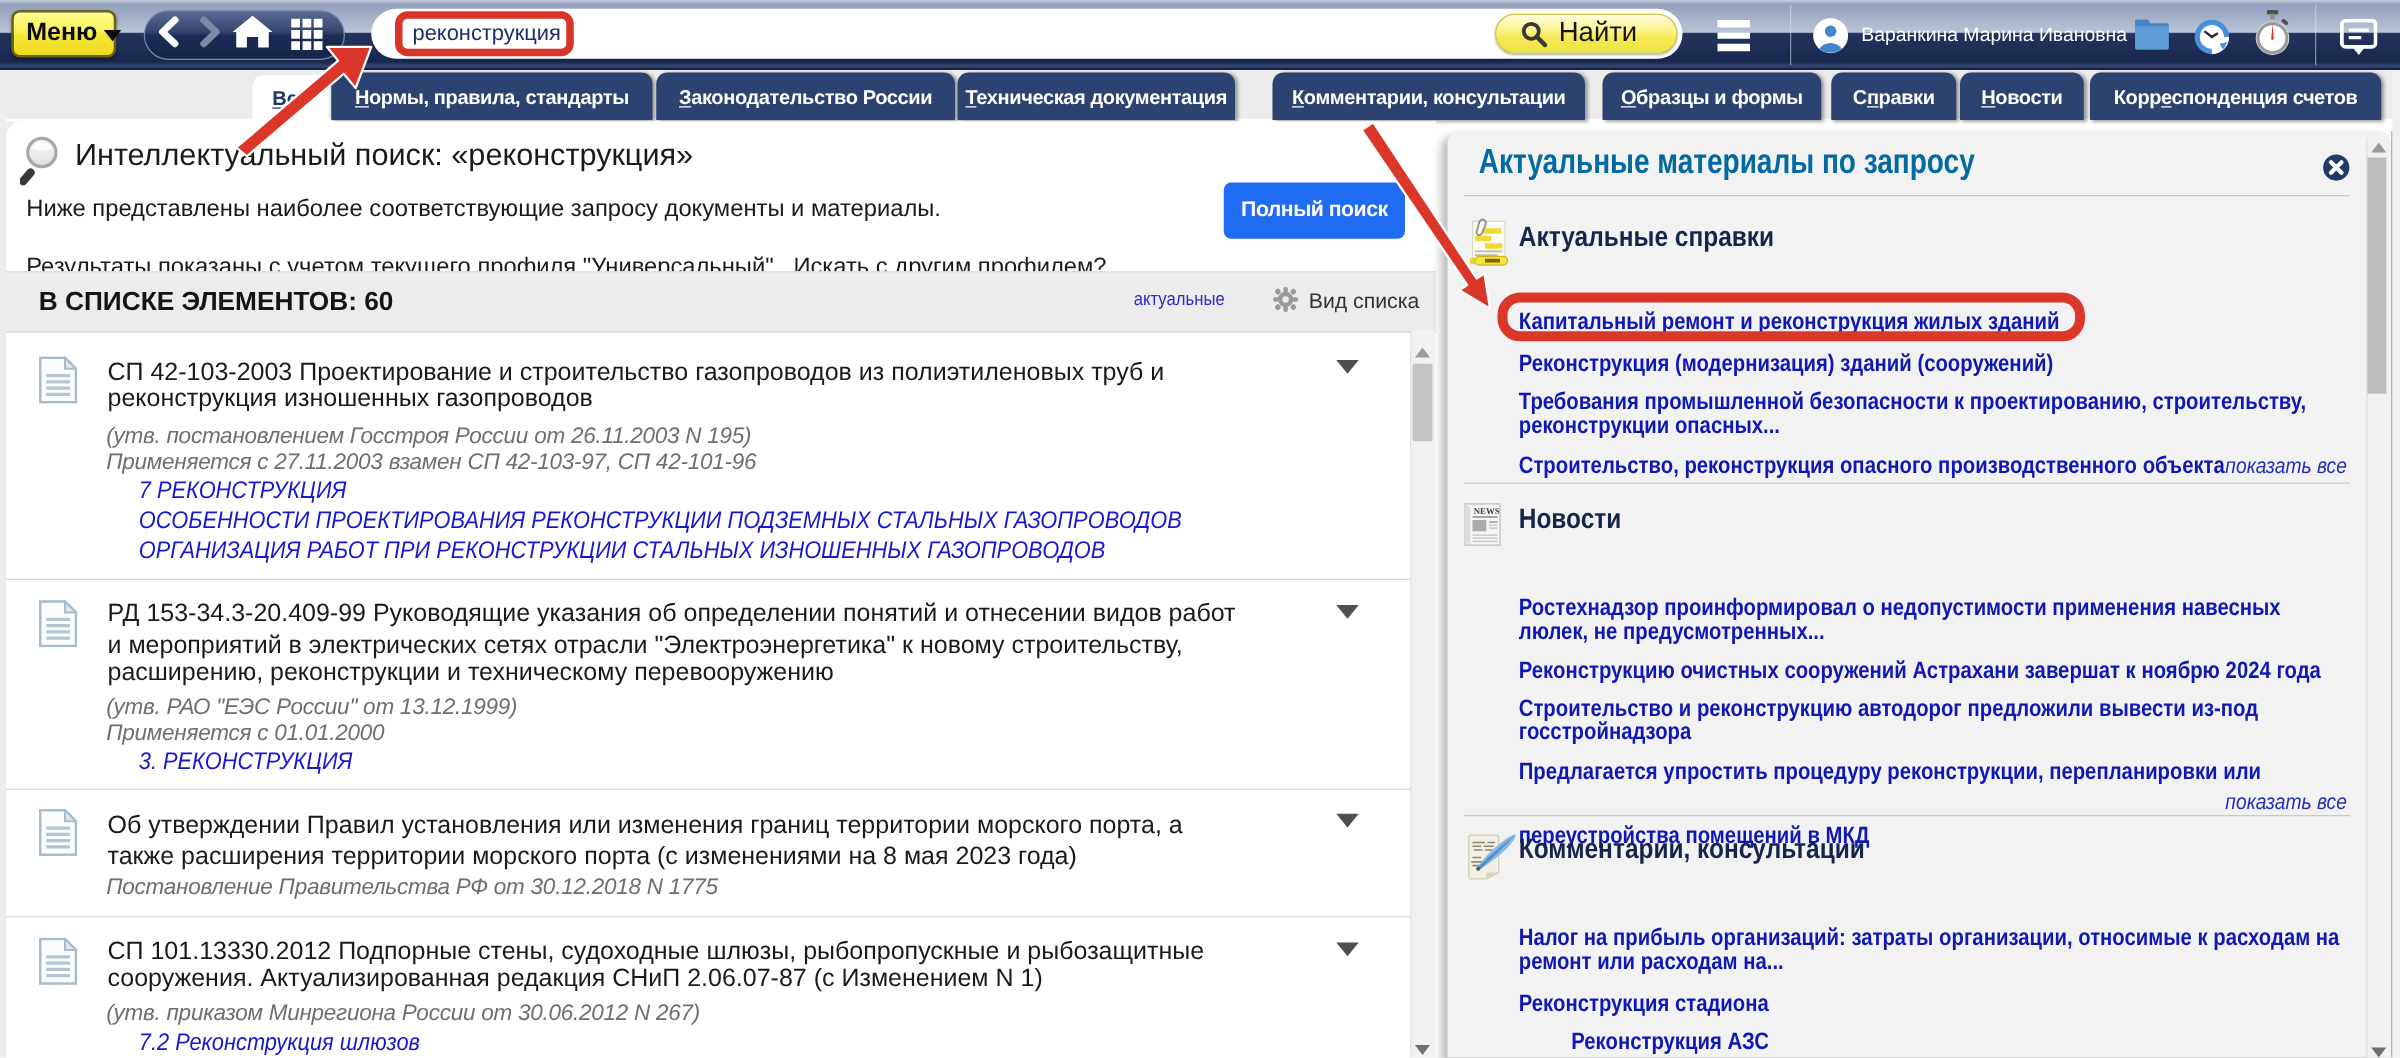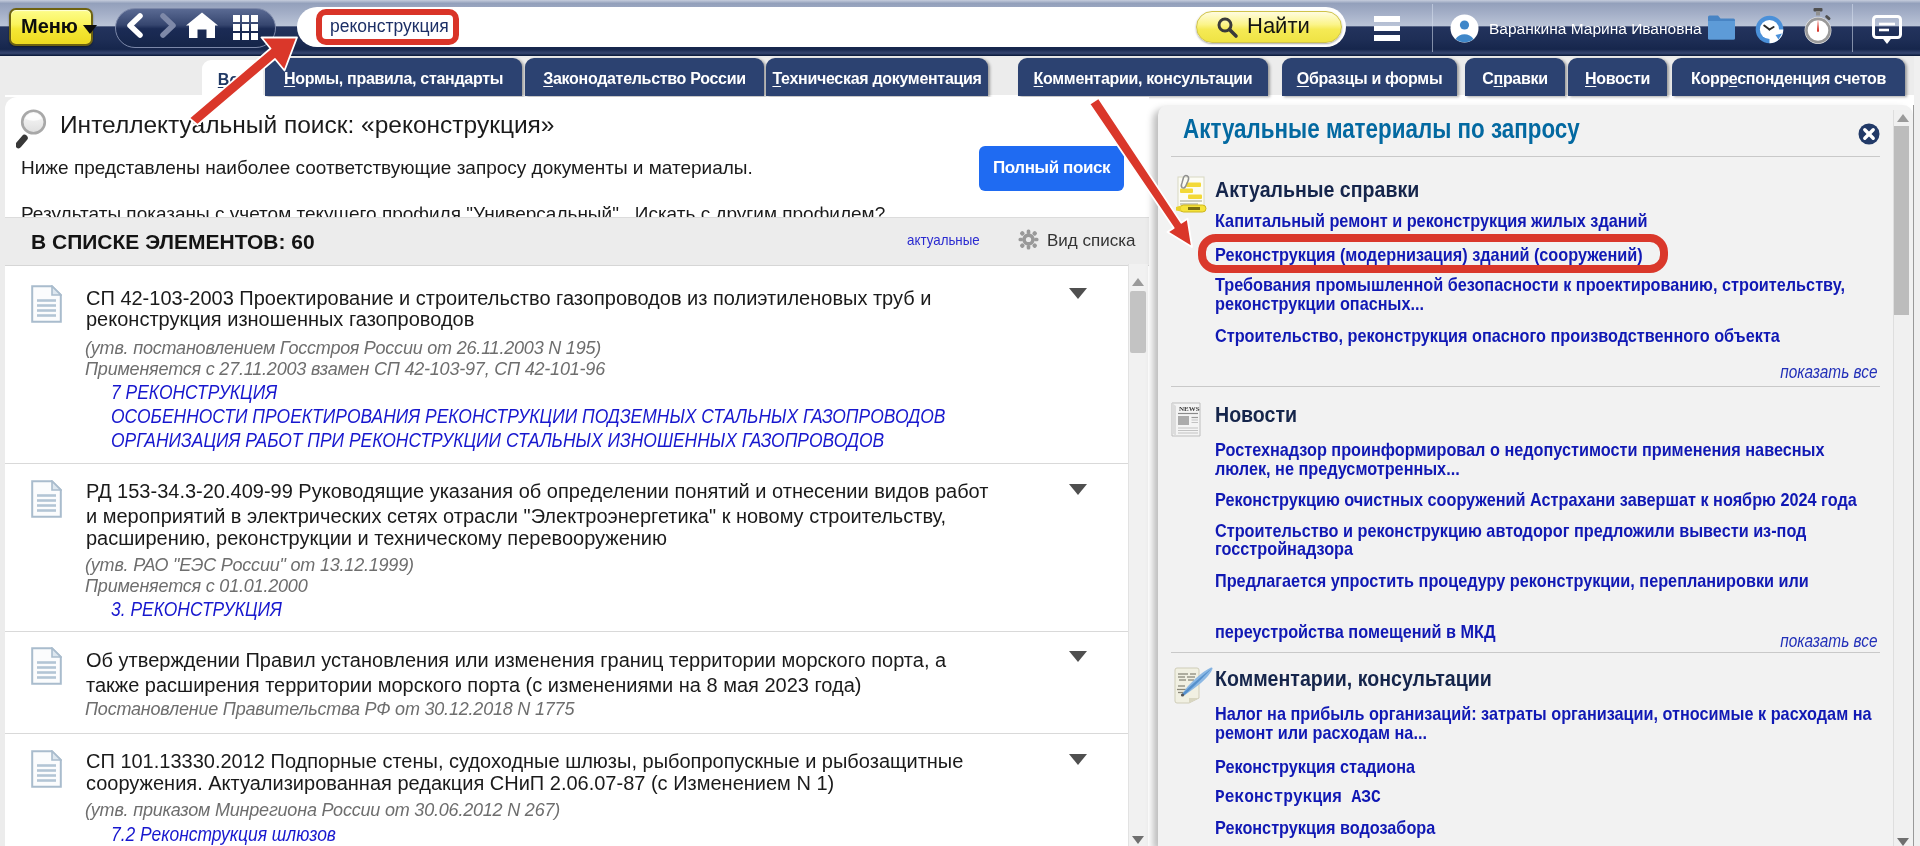--- a/index.html
+++ b/index.html
@@ -41,21 +41,21 @@
   #rightPanel { position:absolute; left:1158px; top:105px; width:755px; height:741px; background:#f2f2f2; border-radius:10px 10px 0 0;
     box-shadow:-5px 4px 7px rgba(0,0,0,0.26); }
   #grayBand { position:absolute; left:5px; top:217px; width:1144px; height:49px; background:#ececec; border-top:1px solid #dcdcdc; border-bottom:1px solid #d6d6d6; }
   .rowsep { position:absolute; left:5px; width:1123px; height:1px; background:#d9d9d9; }
   .rpsep { position:absolute; left:1171px; width:709px; height:1px; background:#c9c9c9; }
   .doc-icon { position:absolute; width:31px; height:38px; }
   .ttl { font-size:20px; color:#1a1a1a; }
   .ital { font-size:18px; font-style:italic; color:#6e6e6e; letter-spacing:-0.2px; }
   .blu { font-size:19.3px; font-style:italic; color:#1717ce; }
   .dd { position:absolute; width:0; height:0; border-left:9px solid transparent; border-right:9px solid transparent; border-top:11px solid #4f4f4f; }
-  .rlink { font-size:19px; font-weight:bold; color:#1018b4; }
+  .rlink { font-size:19px; font-weight:bold; color:#1018b4;margin-top:37px; }
   .rhead { font-size:22.5px; font-weight:bold; color:#15254b; }
   .pall { font-size:17.5px; font-style:italic; color:#2230b8; }
   
   #lsb { position:absolute; left:1128px; top:264px; width:20px; height:582px; background:#f1f1f1; border-left:1px solid #e2e2e2; }
   #lsbThumb { position:absolute; left:1130px; top:291px; width:16px; height:62px; background:#c3c3c3; border-radius:2px; }
   #rsb { position:absolute; left:1893px; top:110px; width:17px; height:736px; background:#f0f0f0; border-left:1px solid #dedede; }
   #rsbThumb { position:absolute; left:1894px; top:126px; width:15px; height:189px; background:#bcbcbc; }
   .uarr { position:absolute; width:0; height:0; border-left:6px solid transparent; border-right:6px solid transparent; border-bottom:8px solid #9a9a9a; }
   .darr { position:absolute; width:0; height:0; border-left:6px solid transparent; border-right:6px solid transparent; border-top:8px solid #6f6f6f; }
 </style>
@@ -332,21 +332,21 @@
     <line x1="7" y1="28.5" x2="13" y2="28.5"></line>
   </g>
   <path d="M11 30 Q16 22 24 15 Q34 6 40 3.5 Q42 3 41.5 5 Q39 11 30 19 Q20 27 13 31.5 Q10.5 32.5 11 30 Z" fill="#8cb8e4"></path>
   <path d="M11 30 Q22 19 41 4 Q32 14 13 31.5 Z" fill="#5590cc"></path>
   <circle cx="11.5" cy="31" r="1.6" fill="#555"></circle>
 </svg>
 <div class="ln rhead" style="left:1215px;top:666.4px;"><span class="sx" style="transform:scaleX(0.87);">Комментарии, консультации</span></div>
 <div class="ln rlink" style="left:1215px;top:702.8px;"><span class="sx" style="transform:scaleX(0.855);">Налог на прибыль организаций: затраты организации, относимые к расходам на</span></div>
 <div class="ln rlink" style="left:1215px;top:722px;"><span class="sx" style="transform:scaleX(0.855);">ремонт или расходам на...</span></div>
 <div class="ln rlink" style="left:1215px;top:755.8px;"><span class="sx" style="transform:scaleX(0.855);">Реконструкция стадиона</span></div>
-<div class="ln rlink" style="left:1215px;top:786.3px;font-family:Liberation Mono, monospace;"><span class="sx" style="transform:scaleX(0.855);">Реконструкция АЗС</span></div>
+<div class="ln rlink" style="left:1257px;top:786.3px;"><span class="sx" style="transform:scaleX(0.855);">Реконструкция АЗС</span></div>
 <div class="ln rlink" style="left:1215px;top:816.8px;"><span class="sx" style="transform:scaleX(0.855);">Реконструкция водозабора</span></div>
 
 <div id="rsb"></div>
 <div class="uarr" style="left:1897px;top:114px;"></div>
 <div id="rsbThumb"></div>
 <div class="darr" style="left:1897px;top:838px;"></div>
 <div class="abs" style="left:1913px;top:105px;width:1px;height:741px;background:#9a9a9a;"></div>
 <div class="abs" style="left:1914px;top:56px;width:6px;height:790px;background:#f0f0f0;"></div>
 
 <svg class="abs" style="left:0;top:0;" width="1920" height="846" viewBox="0 0 1920 846" pointer-events="none">

